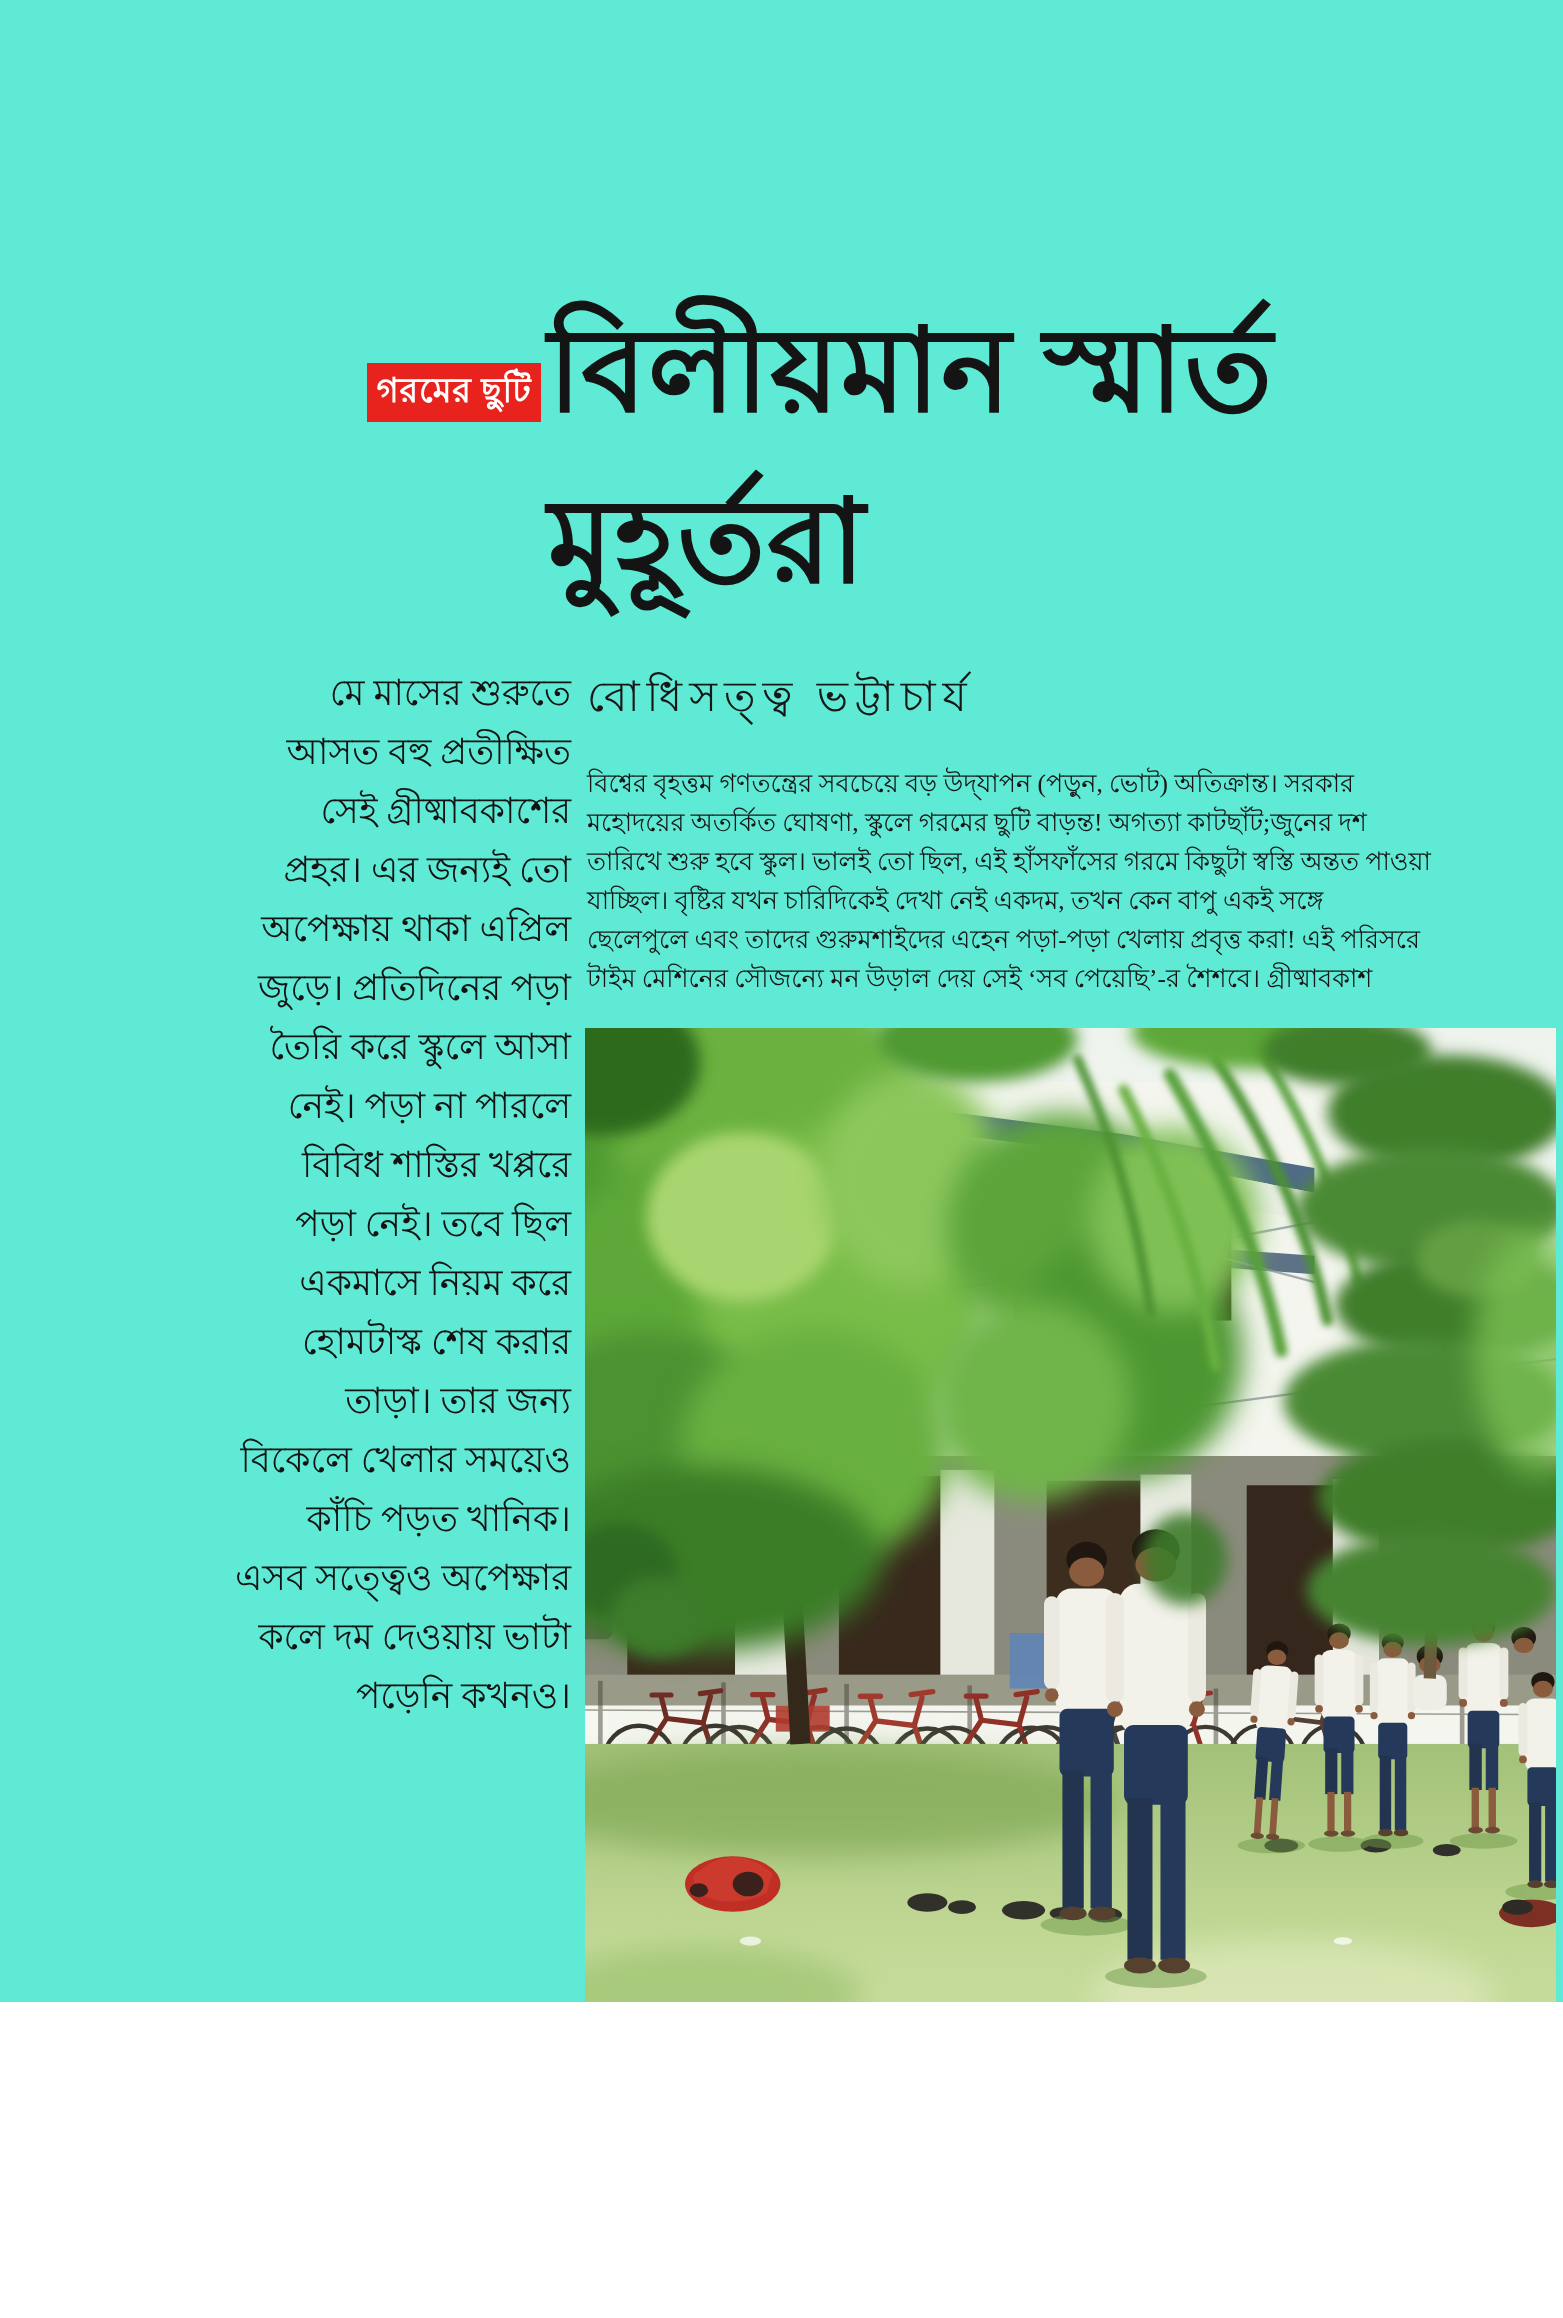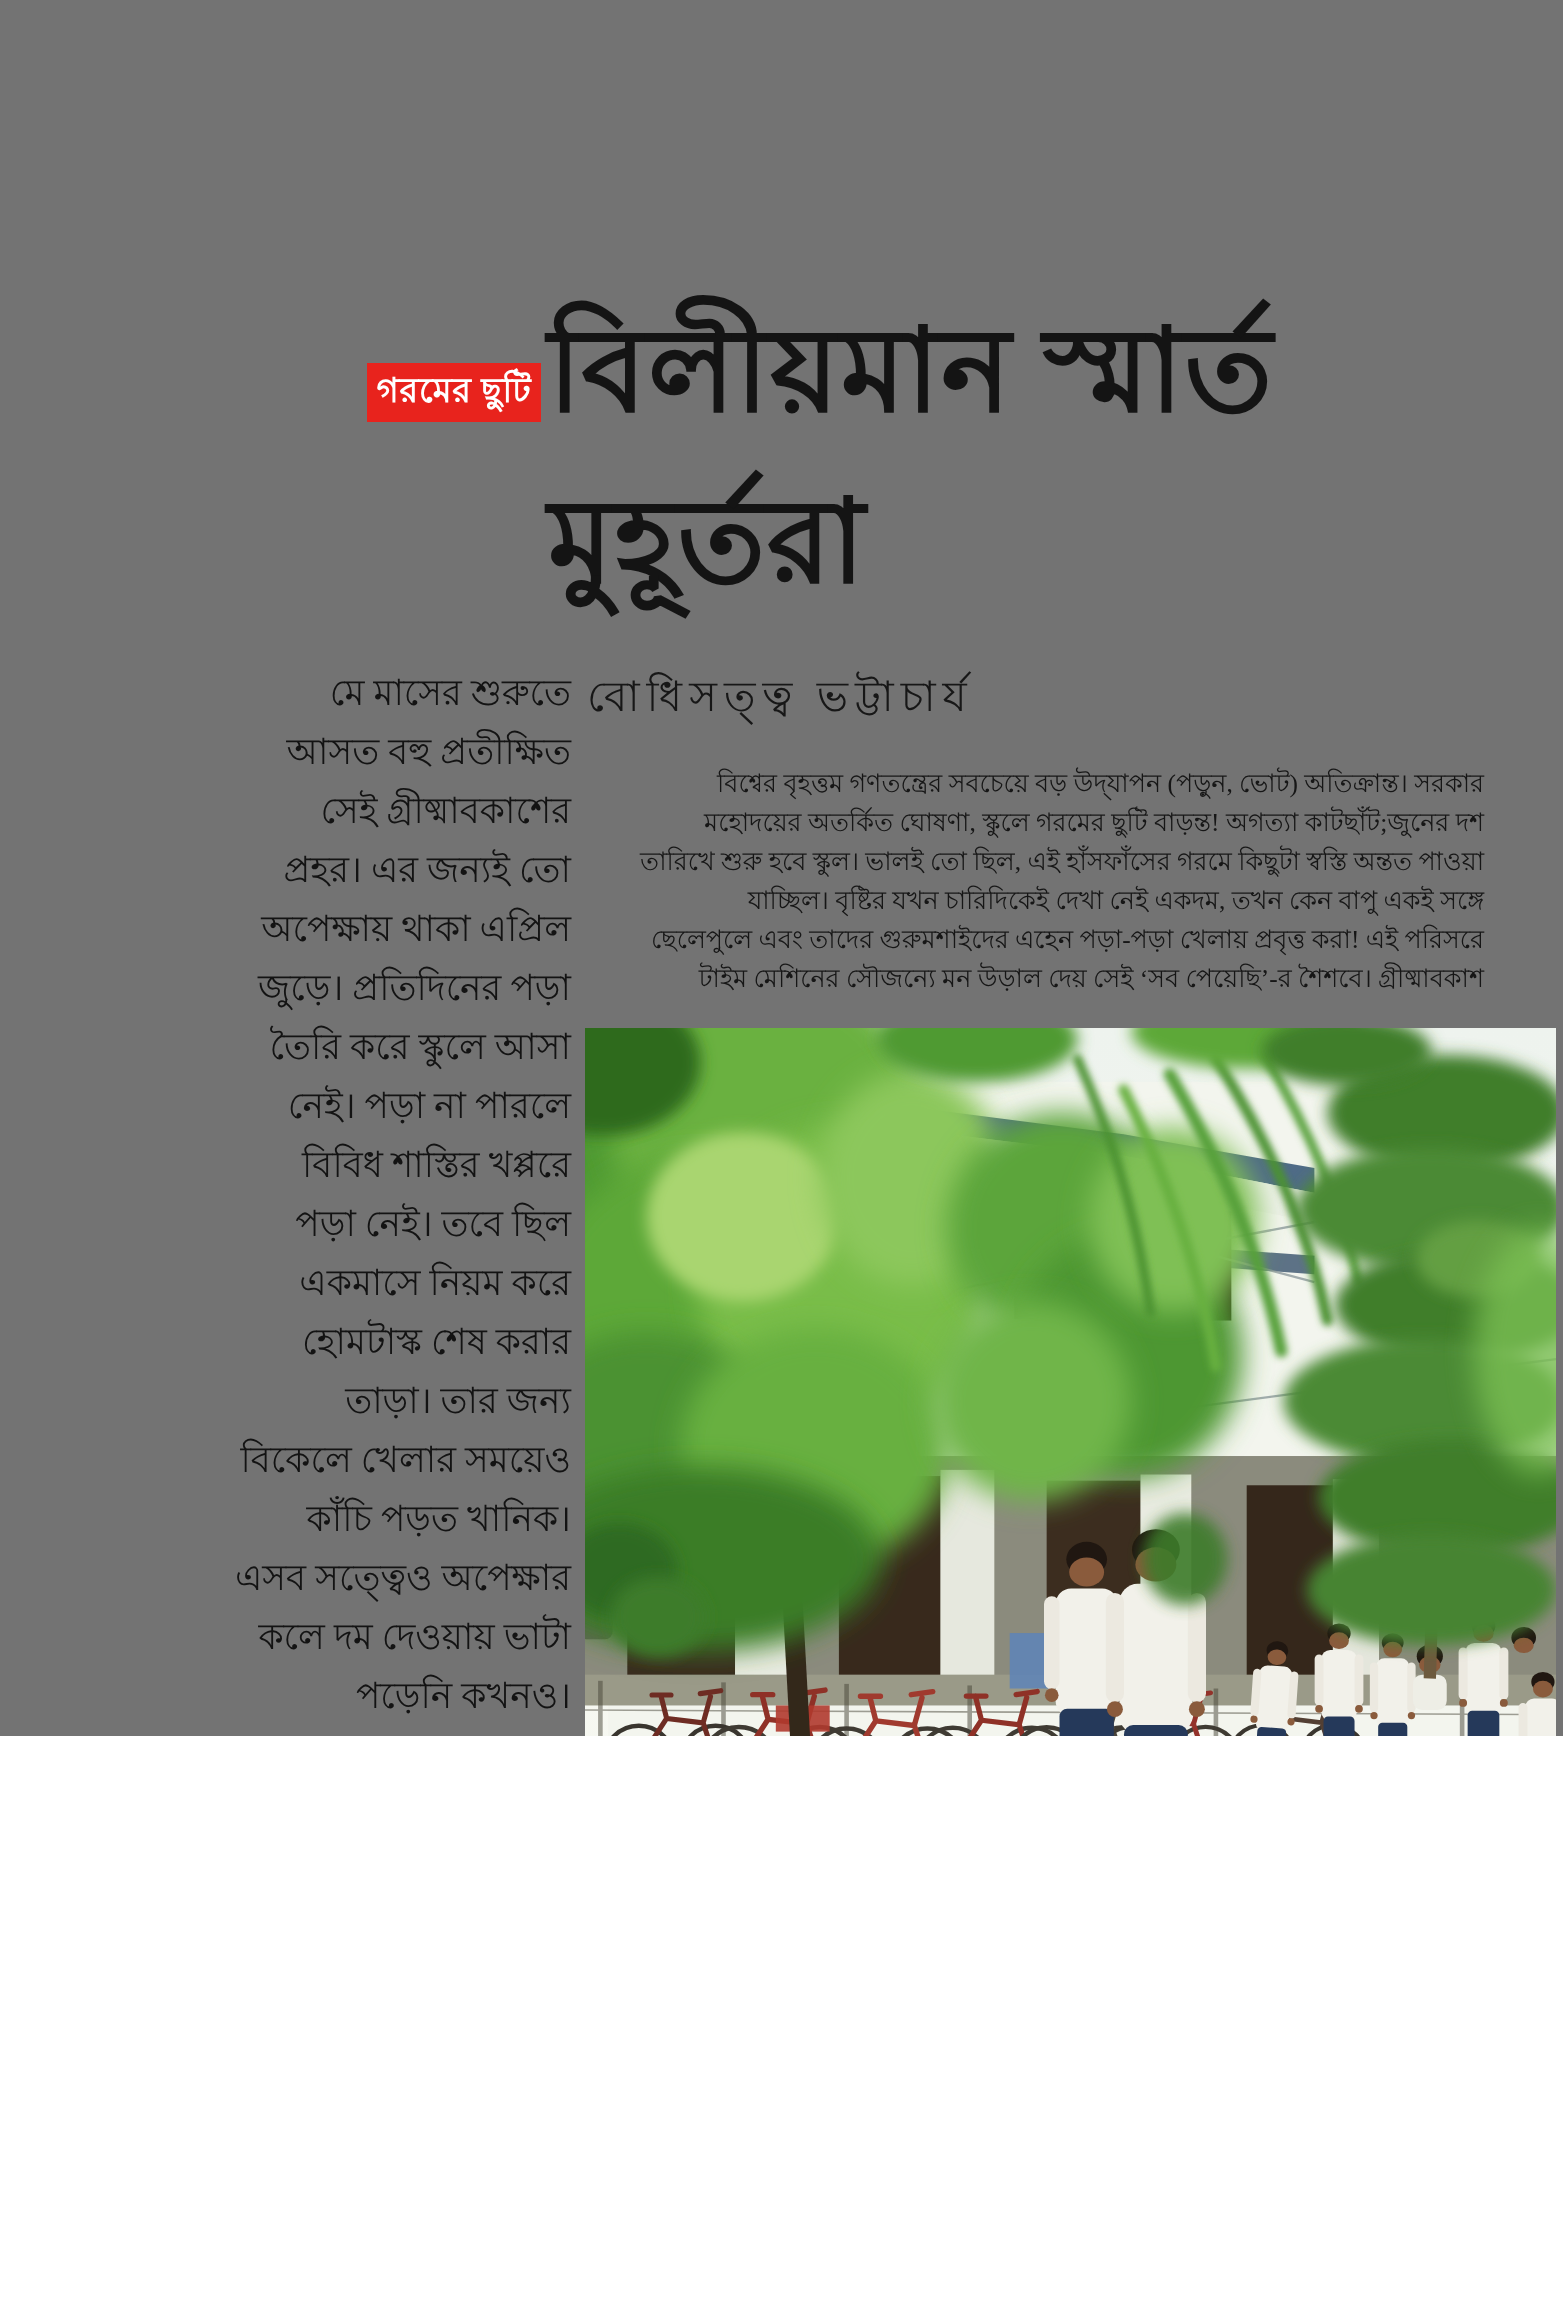--- a/index.html
+++ b/index.html
@@ -1,20 +1,20 @@
 <!DOCTYPE html>
 <html style="font-size:12.3px"><head>
 <meta charset="utf-8">
 <style>
   html,body{margin:0;padding:0;background:#ffffff;}
   .page{
     position:relative;
     width:1563px;
-    height:1736px;
-    background:#737373;
+    height:2002px;
+    background:#5eead4;
     overflow:hidden;
     font-family:"Liberation Serif", serif;
     color:#111;
     text-decoration:underline;
   }
   .badge{
     position:absolute;
     left:367px; top:363px;
     width:174px; height:59px;
     background:#e8231d;
@@ -53,21 +53,20 @@
     color:#131313;
   }
   .body-col{
     position:absolute;
     left:587px; top:764px;
     width:897px;
     font-size:25.4px;
     line-height:39px;
     white-space:pre-line;
     color:#161616;
-    text-align:right;
   }
   .photo{
     position:absolute;
     left:585px; top:1028px;
     width:971px; height:1291px;
     overflow:hidden;
     background:#dfe9dd;
   }
   .photo svg{display:block;width:100%;height:100%;}
   .folio{

